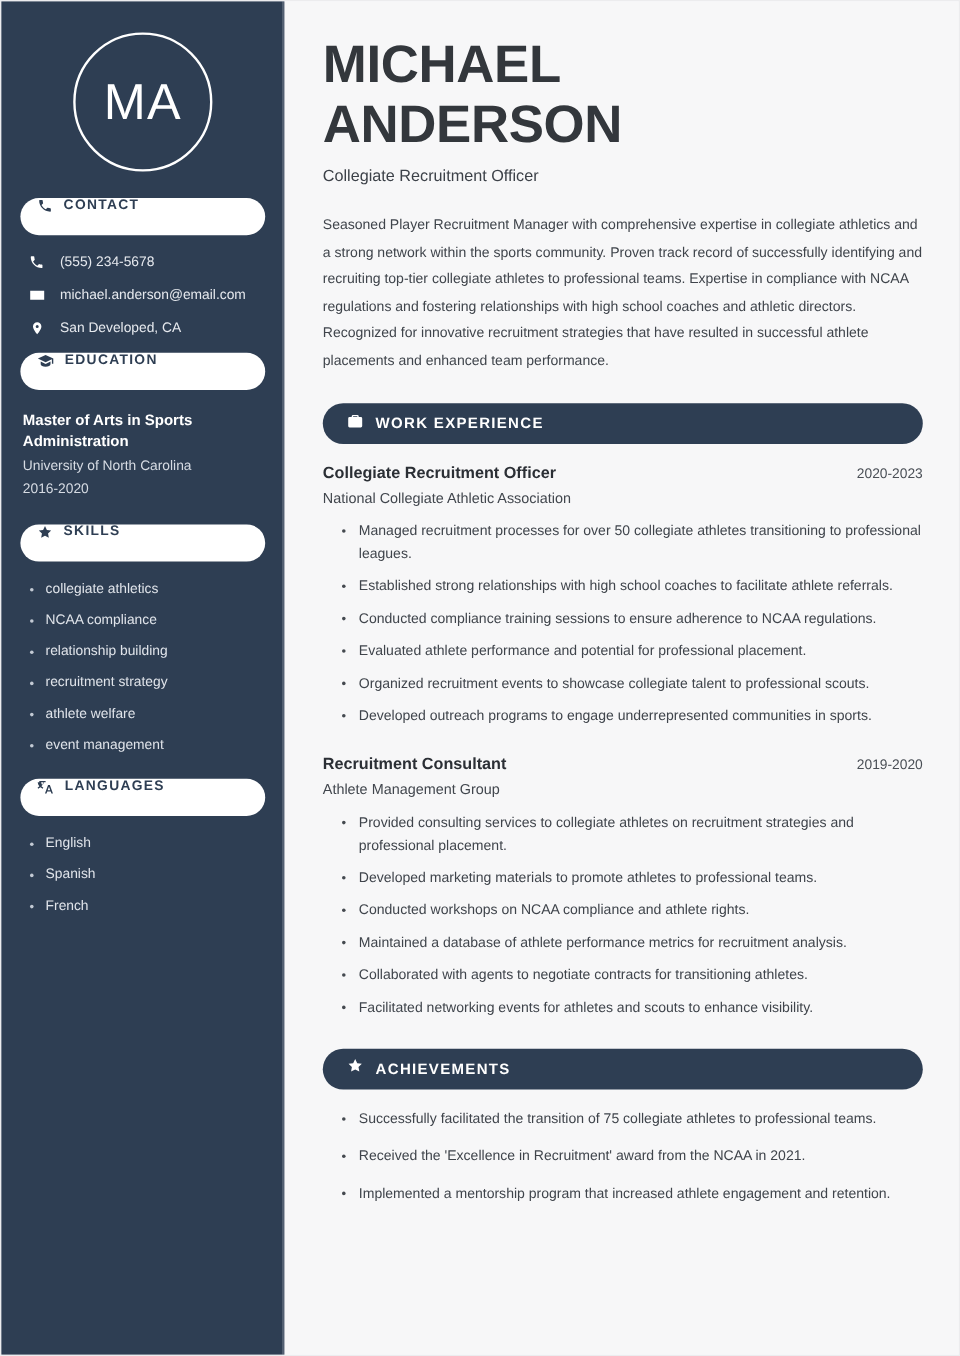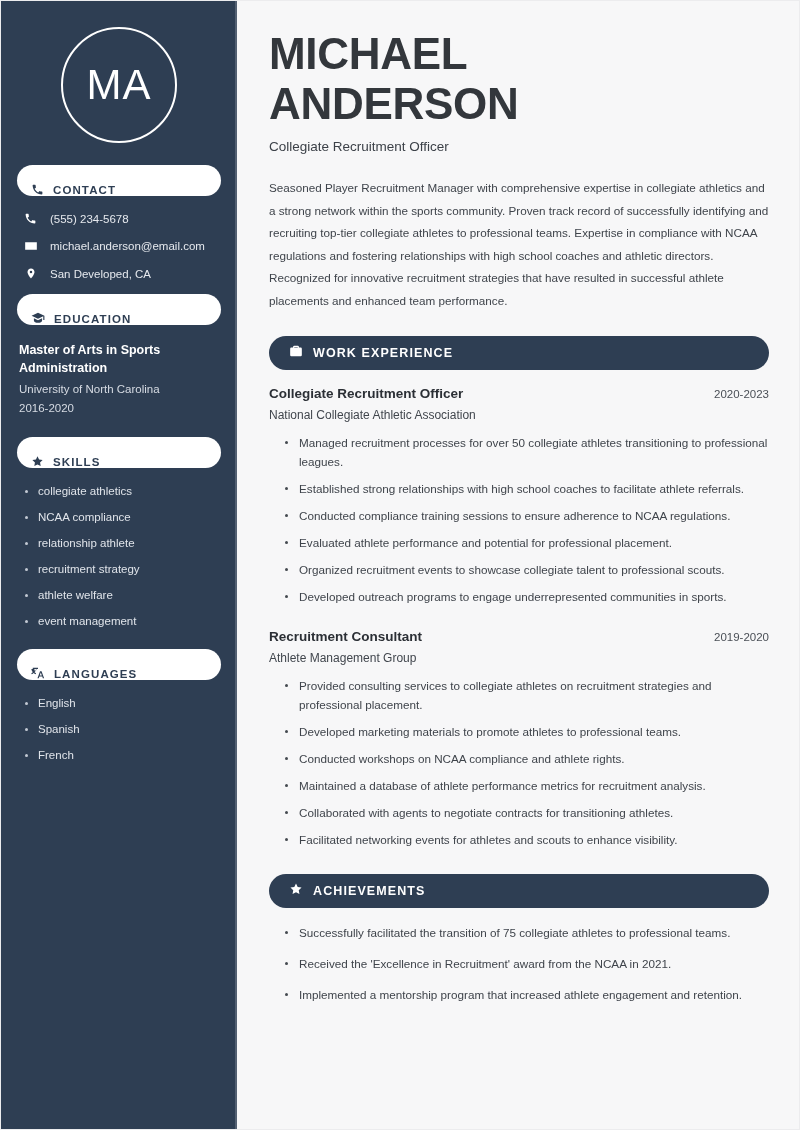--- a/index.html
+++ b/index.html
@@ -64,21 +64,21 @@
     line-height: 1;
   }
 
   
   .pill {
     background: #ffffff;
     color: #2e3e53;
     border-radius: 40px;
     height: 31px;
     display: flex;
-    align-items: flex-end;
+    align-items: flex-start;
     padding: 0 14px;
     gap: 9px;
     margin-bottom: 14px;
   }
   .pill-label {
     font-size: 11.5px;
     font-weight: 700;
     letter-spacing: 1.1px;
     text-transform: uppercase;
     color: #2e3e53;
@@ -304,21 +304,21 @@
         <span class="ico">
           <svg width="13" height="13" viewBox="0 0 24 24" fill="#2e3e53">
               <path d="M12 2.5l2.9 6 6.6.9-4.8 4.6 1.2 6.5-5.9-3.1-5.9 3.1 1.2-6.5L2.5 9.4l6.6-.9 2.9-6z"></path>
             </svg>
         </span>
         <span class="pill-label">SKILLS</span>
       </div>
       <ul class="side-bullets">
         <li>collegiate athletics</li>
         <li>NCAA compliance</li>
-        <li>relationship athlete</li>
+        <li>relationship building</li>
         <li>recruitment strategy</li>
         <li>athlete welfare</li>
         <li>event management</li>
       </ul>
     </div>
 
     <div class="sidebar-section">
       <div class="pill">
         <span class="ico">
           <svg width="14" height="14" viewBox="0 0 24 24" fill="#2e3e53">

